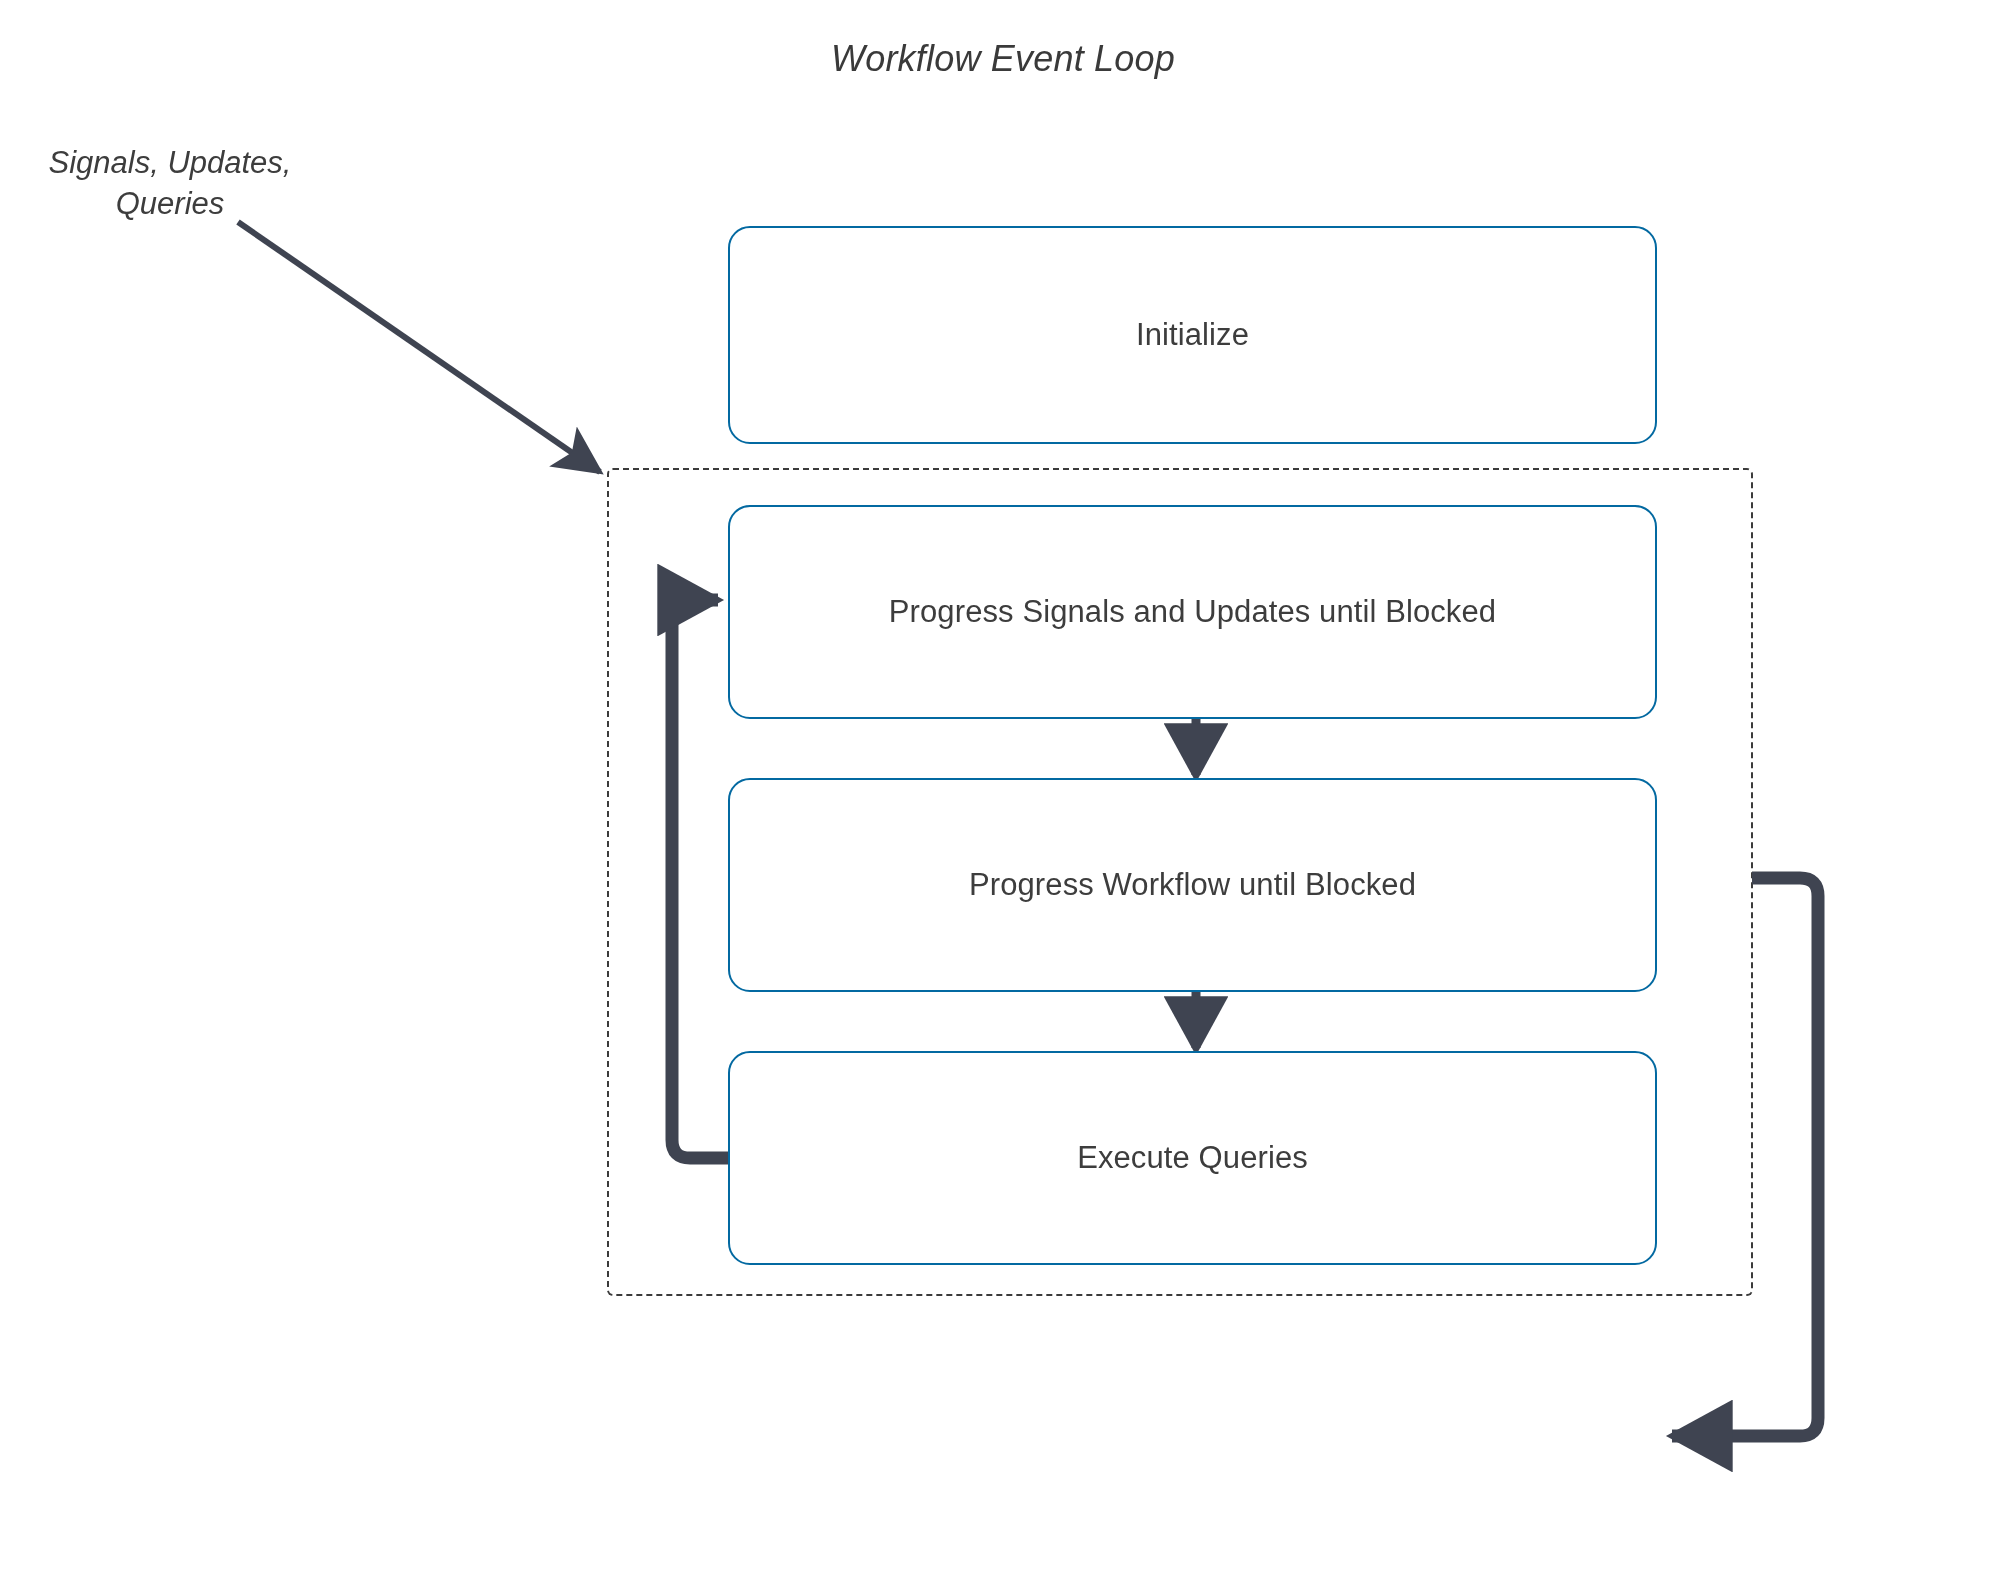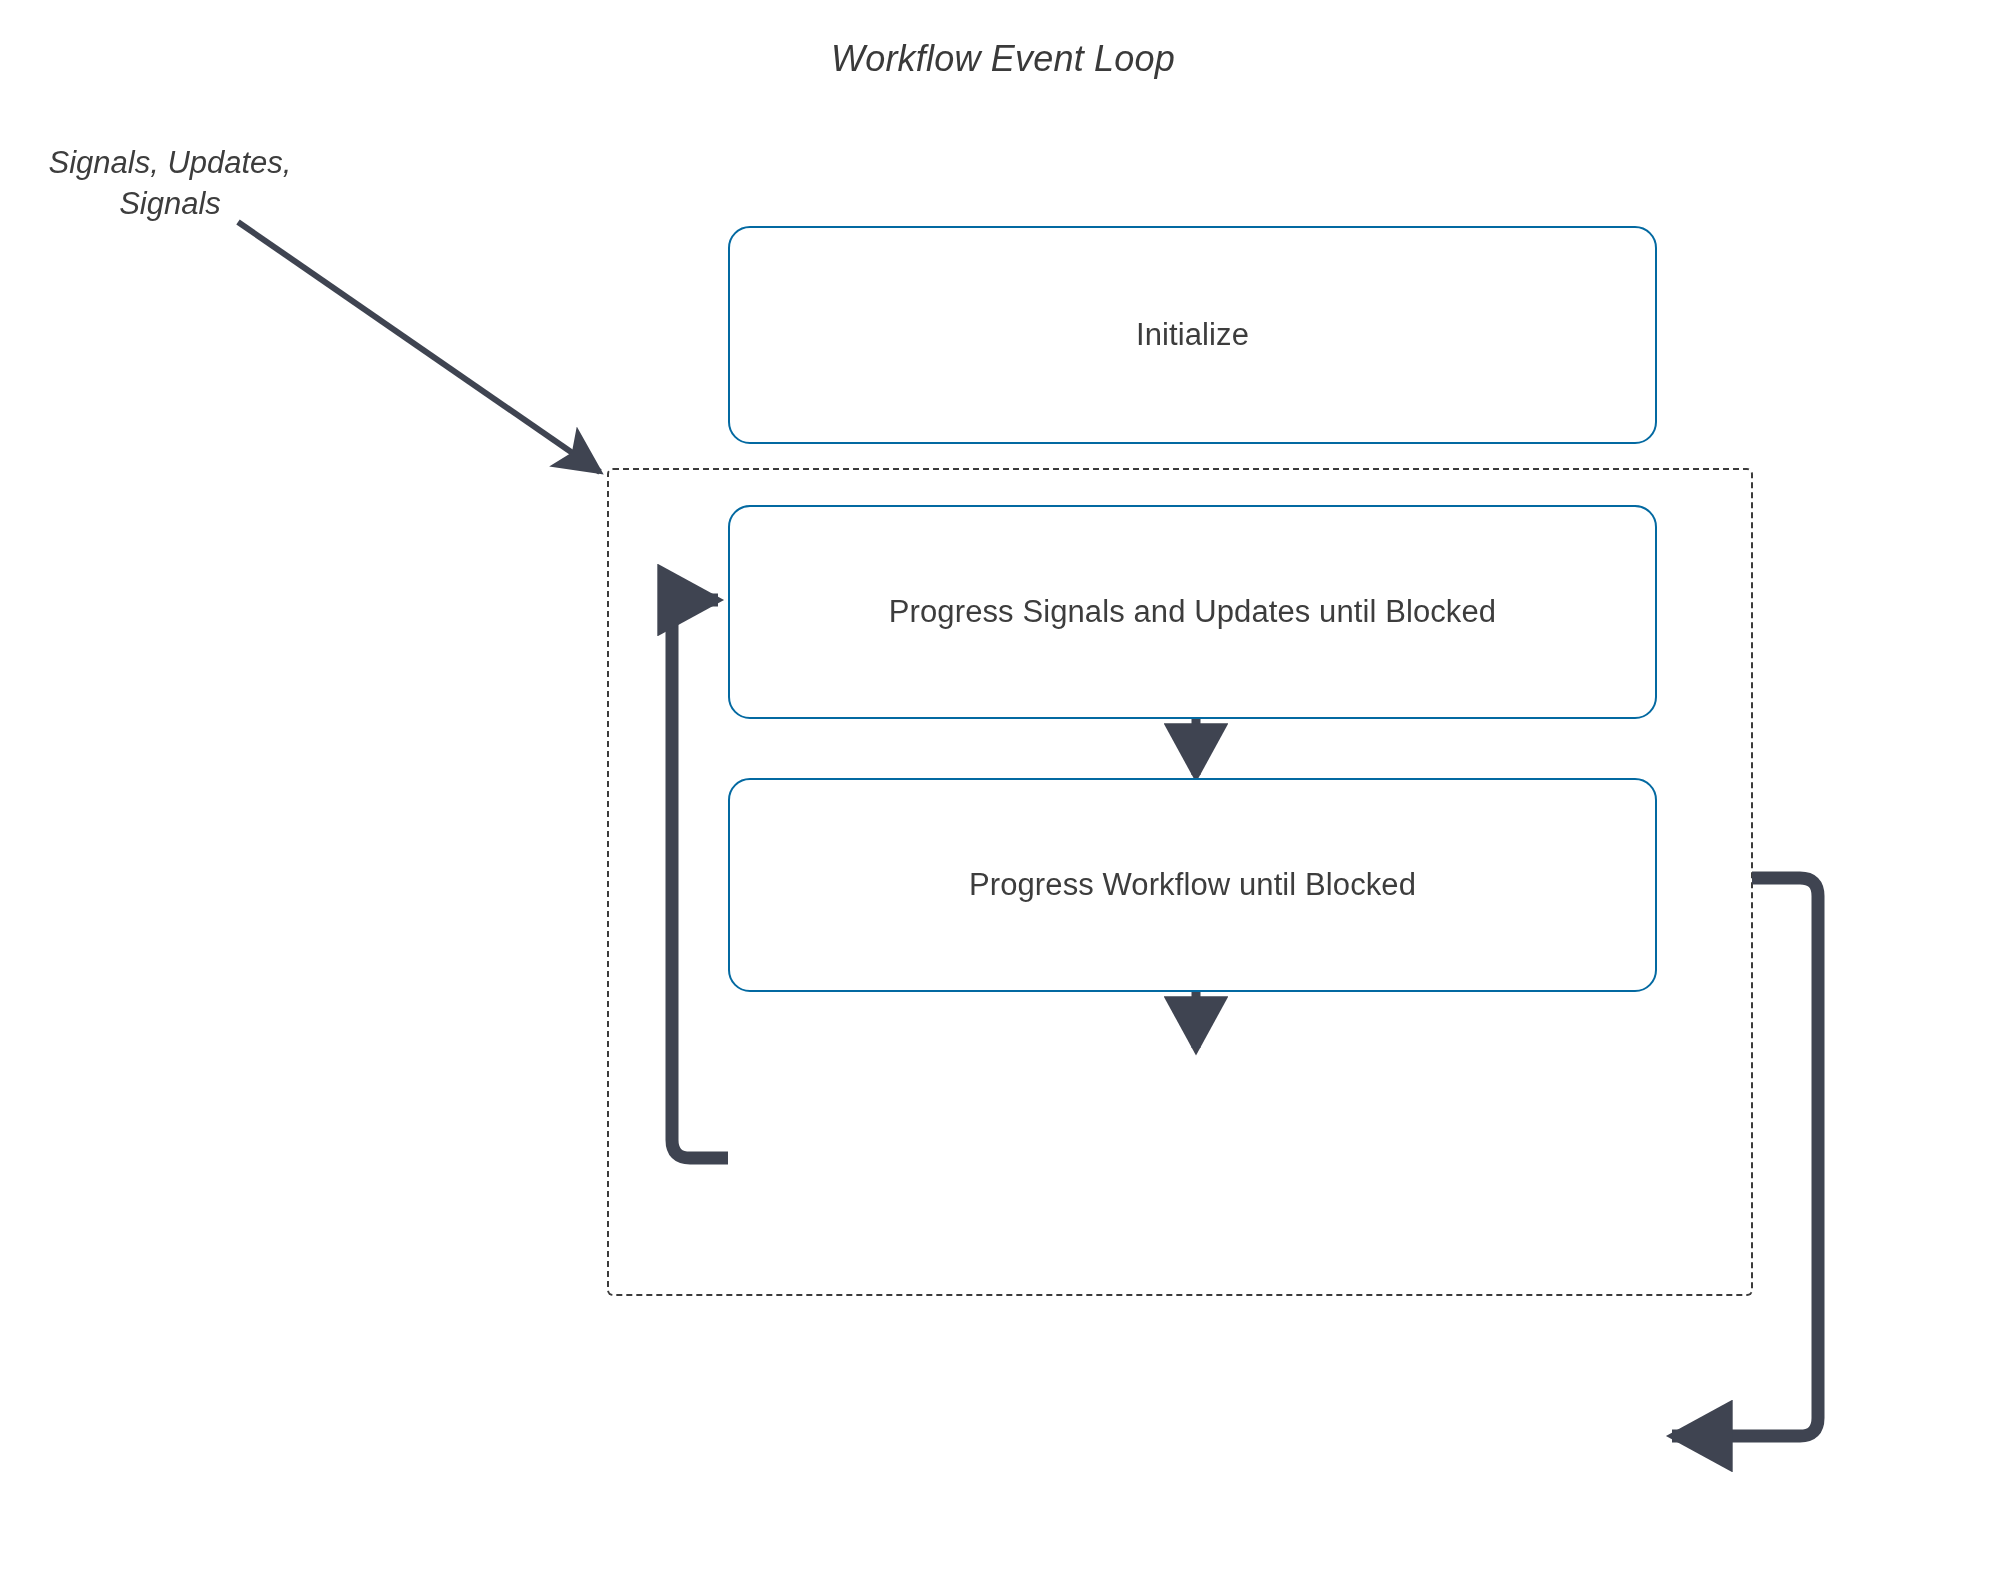--- a/index.html
+++ b/index.html
@@ -83,21 +83,21 @@
 </style>
 </head>
 <body>
 
 <div id="canvas">
 
   <div id="diagram-title">Workflow Event Loop</div>
 
   <div id="input-label">
     <span>Signals, Updates,</span>
-    <span class="line2">Signals</span>
+    <span class="line2">Queries</span>
   </div>
 
   <div class="dashed-region" style="left:607px; top:468px; width:1146px; height:828px;"></div>
 
   <svg id="diagram-svg" viewBox="0 0 2006 1576">
     <defs>
       <marker id="thinArrow" viewBox="0 0 12 12" refX="10" refY="6" markerWidth="9" markerHeight="9" orient="auto-start-reverse">
         <path d="M0,0.6 L11,6 L0,11.4 L2.4,6 Z" fill="#3f4451"></path>
       </marker>
       <marker id="stemArrow" viewBox="0 0 12 12" refX="9.6" refY="6" markerWidth="7.2" markerHeight="7.2" orient="auto-start-reverse">
@@ -124,15 +124,18 @@
   </div>
 
   <div class="node-box" style="left:728px; top:505px; width:929px; height:214px;">
     <span class="node-label">Progress Signals and Updates until Blocked</span>
   </div>
 
   <div class="node-box" style="left:728px; top:778px; width:929px; height:214px;">
     <span class="node-label">Progress Workflow until Blocked</span>
   </div>
 
+  <div class="node-box" style="left:728px; top:1051px; width:929px; height:214px;">
+    <span class="node-label">Execute Queries</span>
+  </div>
 
 
 </div>
 
 </body></html>

